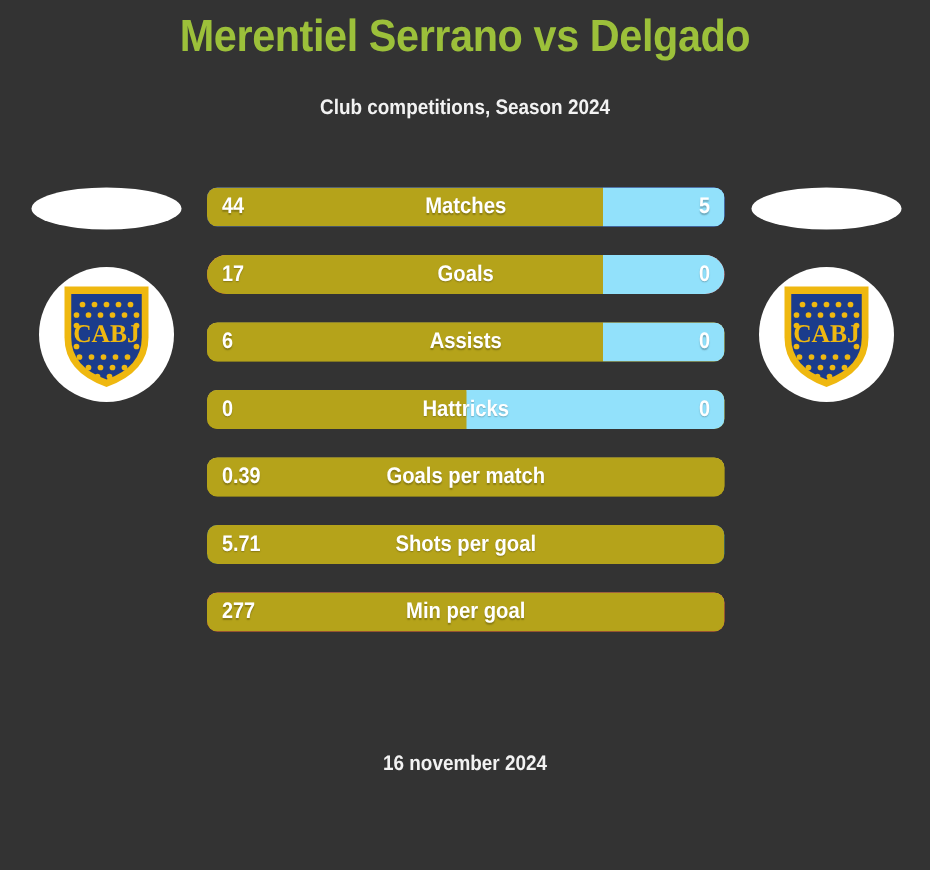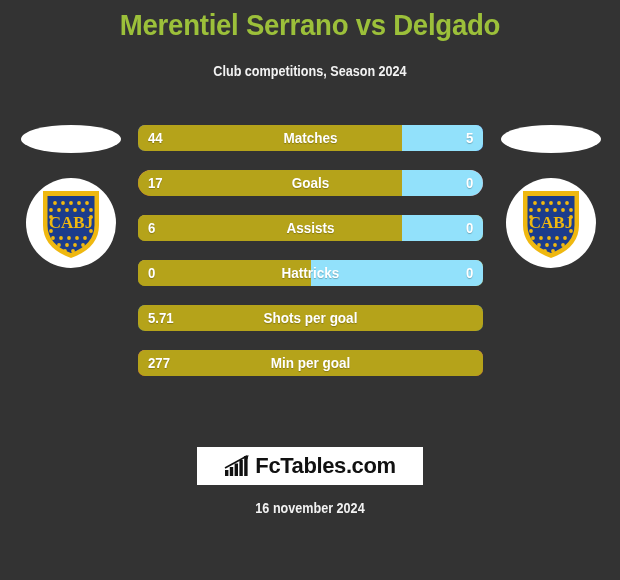--- a/index.html
+++ b/index.html
@@ -233,49 +233,42 @@
     </div>
 
     <div class="row" style="background: rgb(181, 163, 26);">
       <div class="fill-left" style="width: 50%; background: rgb(181, 163, 26);"></div>
       <div class="fill-right" style="width: 50%; background: rgb(146, 225, 251);"></div>
       <div class="val left">0</div>
       <div class="label">Hattricks</div>
       <div class="val right">0</div>
     </div>
 
+    <div class="row single" style="background: rgb(181, 163, 26);">
+      <div class="fill-left" style="width: 100%; background: rgb(181, 163, 26);"></div>
+
+      <div class="val left">0.39</div>
+      <div class="label">Goals per match</div>
+      <div class="val right"></div>
+    </div>
 
     <div class="row single" style="background: #0369a1;">
       <div class="fill-left" style="width: 100%; background: rgb(181, 163, 26);"></div>
 
       <div class="val left">5.71</div>
       <div class="label">Shots per goal</div>
       <div class="val right"></div>
     </div>
 
     <div class="row single" style="background: #ef4444;">
       <div class="fill-left" style="width: 100%; background: rgb(181, 163, 26);"></div>
 
       <div class="val left">277</div>
       <div class="label">Min per goal</div>
       <div class="val right"></div>
     </div>
 
   </div>
 
-  <div class="logo-box">
-    <div class="logo-inner">
-      <svg class="logo-icon" viewBox="0 0 26 22">
-        <rect x="1" y="15" width="3.4" height="6" fill="#111111"></rect>
-        <rect x="5.8" y="12" width="3.4" height="9" fill="#111111"></rect>
-        <rect x="10.6" y="8.5" width="3.4" height="12.5" fill="#111111"></rect>
-        <rect x="15.4" y="5" width="3.4" height="16" fill="#111111"></rect>
-        <rect x="20.2" y="1.5" width="3.4" height="19.5" fill="#111111"></rect>
-        <path d="M1 13 L23 1" stroke="#111111" stroke-width="1.6" fill="none"></path>
-        <path d="M24.6 0.2 L19.6 1.2 L23.4 4.2 Z" fill="#111111"></path>
-      </svg>
-      <span class="logo-text">FcTables.com</span>
-    </div>
-  </div>
 
   <div class="date">16 november 2024</div>
 
 </div>
 
 </body></html>

